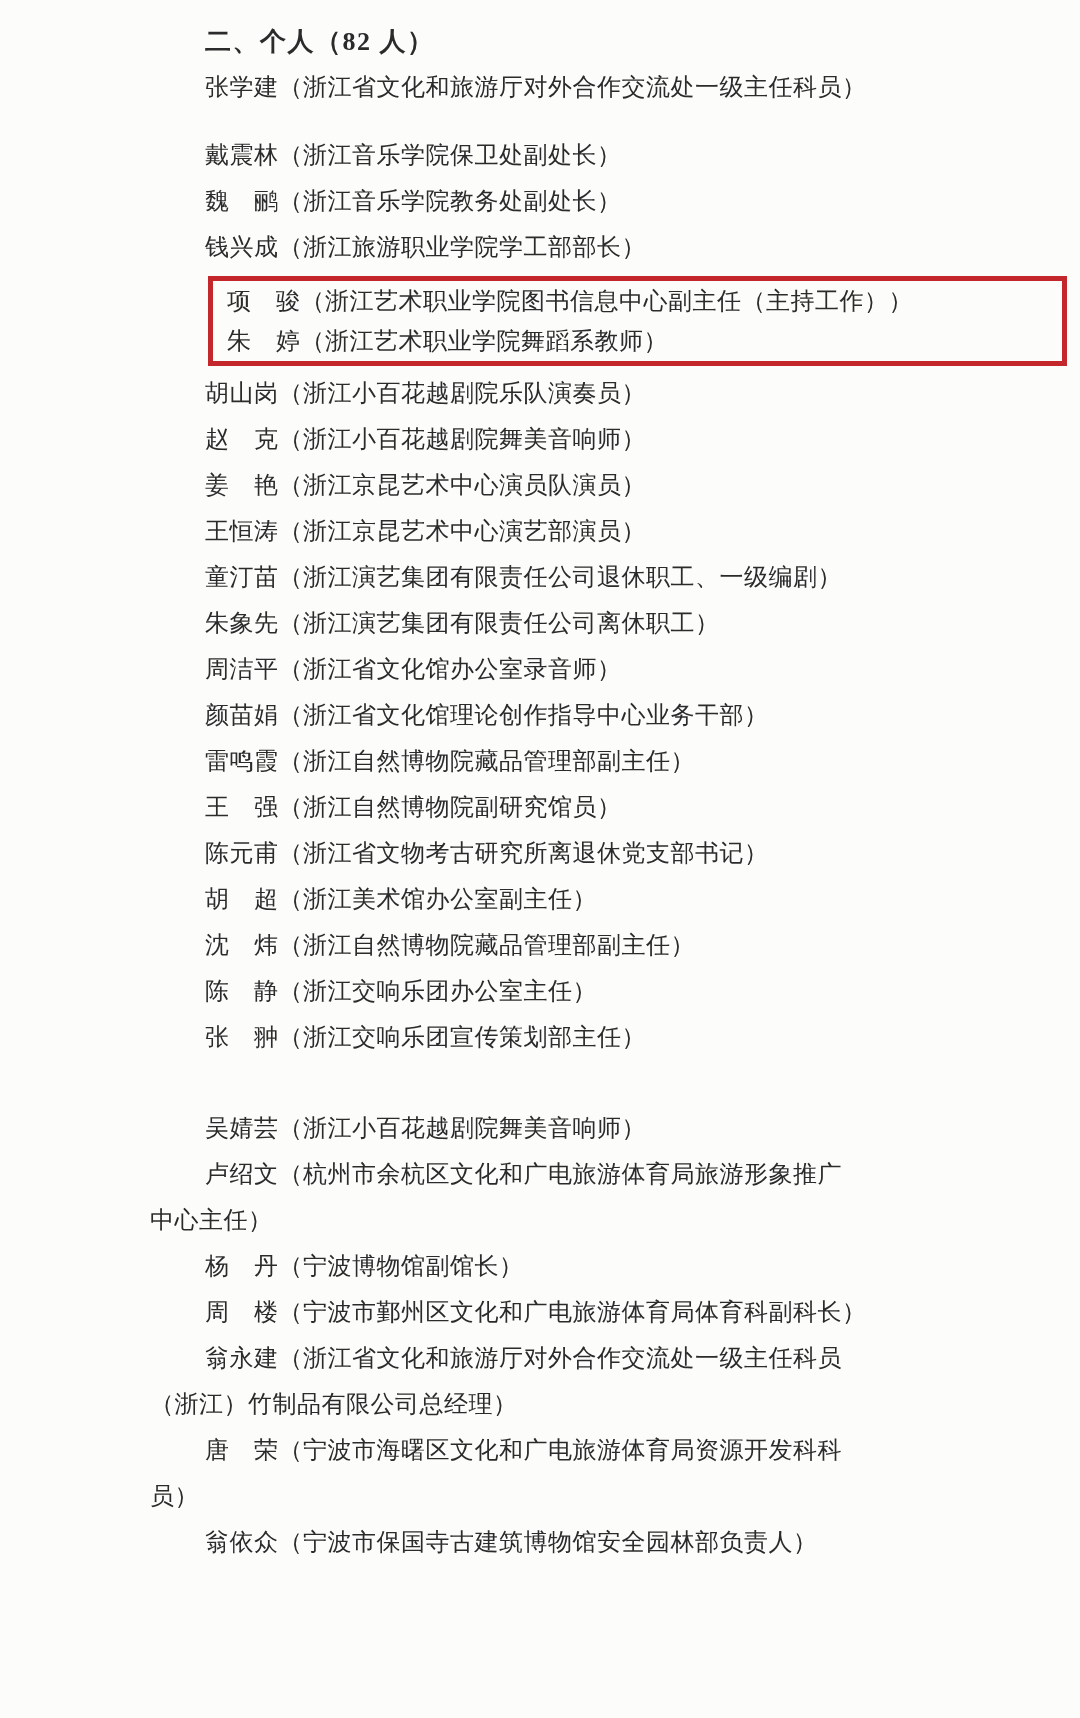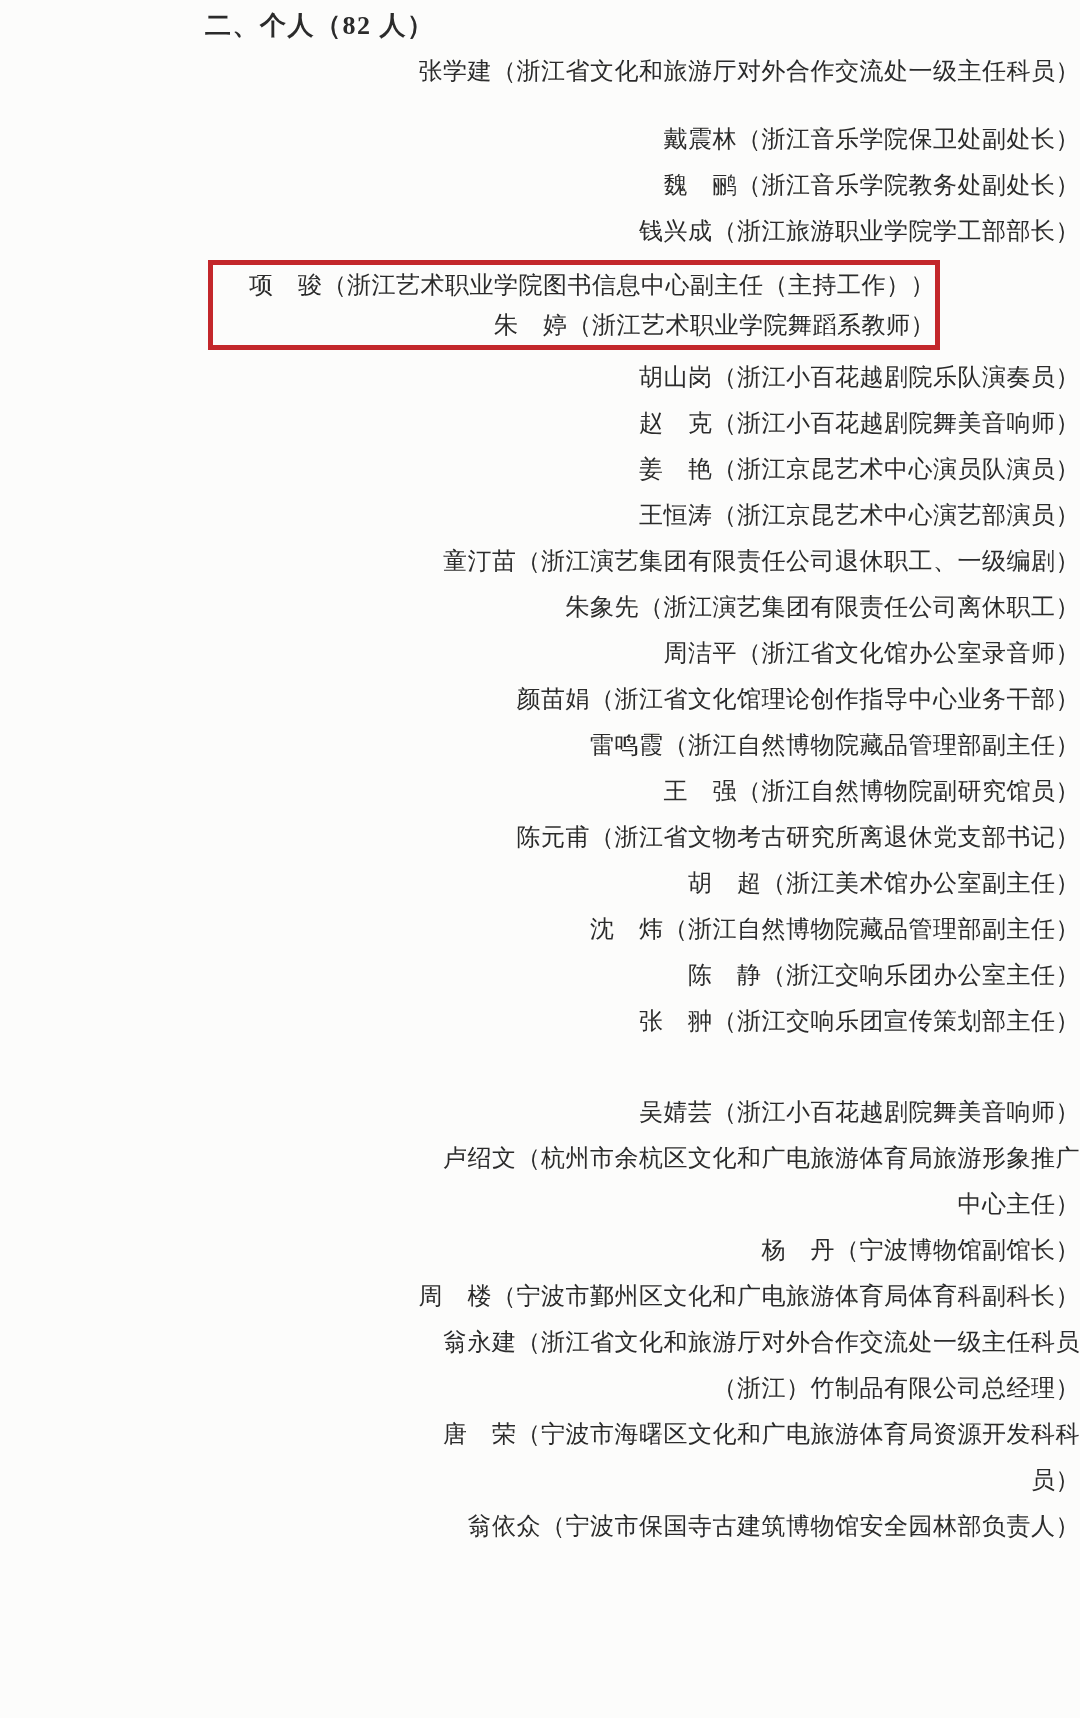--- a/index.html
+++ b/index.html
@@ -7,47 +7,46 @@
     position: relative;
     width: 1080px;
     height: 1718px;
     box-sizing: border-box;
     background: #fcfcfb;
     color: #2b2b2b;
     font-family: "Liberation Serif", "DejaVu Serif", serif;
     font-size: 24px;
     letter-spacing: 0.5px;
     overflow: hidden;
-    padding-top: 4px;
+    padding-top: 20px;
   }
   .heading {
     margin: 0;
     padding: 0 0 0 205px;
     height: 44px;
     line-height: 44px;
     font-size: 26px;
     font-weight: 700;
     letter-spacing: 1.5px;
     white-space: nowrap;
   }
   .line {
     height: 46px;
     line-height: 46px;
     padding-left: 205px;
     white-space: nowrap;
-    text-align: right;
   }
   .line.continuation { padding-left: 150px; }
   .sp-22 { margin-top: 22px; }
   .sp-45 { margin-top: 45px; }
   .sp-8  { margin-top: 8px; }
   .highlight-box {
     box-sizing: border-box;
     margin: 6px 13px 4px 208px;
-    width: 732px;
+    width: 859px;
     border: 5px solid #c3272b;
   }
   .highlight-box .line {
     padding-left: 14px;
     height: 40px;
     line-height: 40px;
   }
 </style>
 </head>
 <body>

